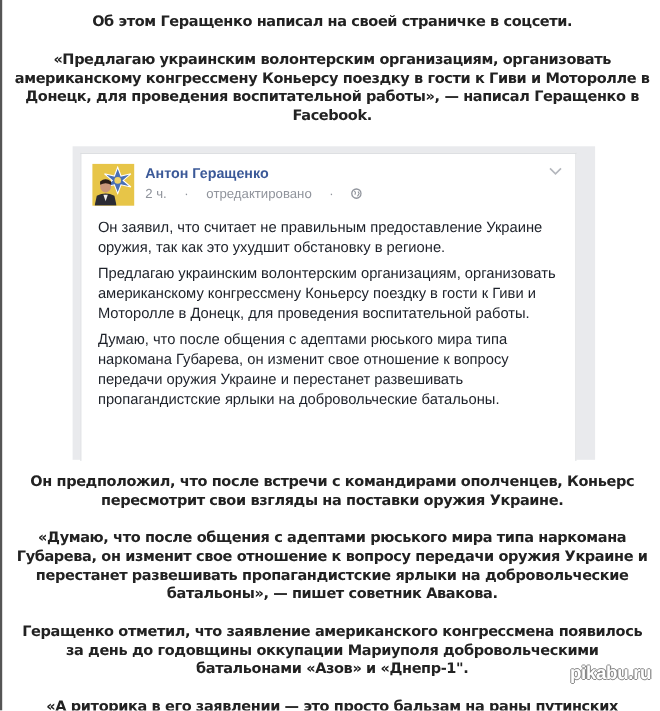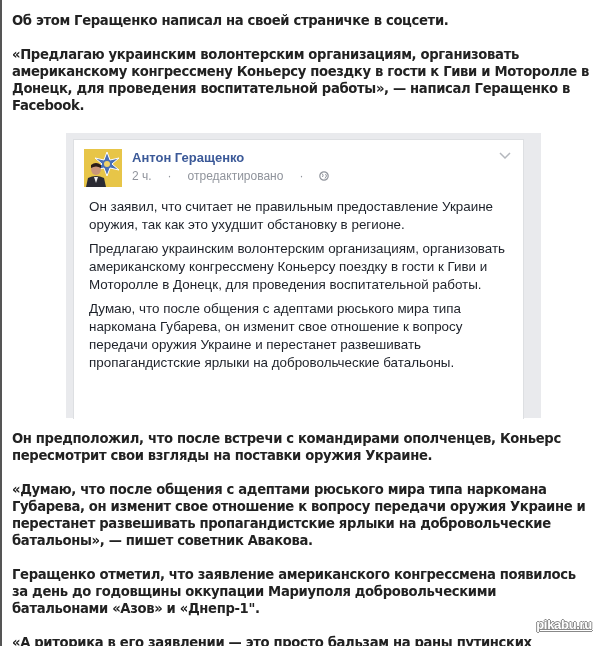--- a/index.html
+++ b/index.html
@@ -12,20 +12,21 @@
   .left-rule {
     position: absolute; left: 0; top: 0; width: 2px; height: 646px;
     background: #555;
   }
   .article {
     position: absolute; left: 12px; top: 12px; width: 580px;
     color: #222;
     font-size: 13.2px; line-height: 17px;
     letter-spacing: -0.35px;
     font-weight: 600;
+    text-align: center;
   }
   .article p { margin: 0 0 17px 0; }
   .fb-wrap {
     position: absolute; left: 66px; top: 133px; width: 475px; height: 285px;
     background: #e9eaed;
   }
   .fb-card {
     position: absolute; left: 7px; top: 6px; width: 449px; height: 279px;
     background: #fff;
     border: 1px solid #dddfe2;
@@ -59,26 +60,25 @@
     position: absolute; right: 12px; top: 12px; width: 12px; height: 8px;
   }
   .fb-body {
     position: absolute; left: 15px; top: 58px; width: 425px;
     color: #1d2129;
     font-family: "Liberation Sans", sans-serif;
     font-size: 13.4px; line-height: 18px;
   }
   .fb-body p { margin: 0 0 6px 0; }
   .watermark {
-    position: absolute; right: 8px; bottom: 14px;
-    color: #fff; font-size: 13px; font-weight: bold;
+    position: absolute; right: 8px; bottom: 24px;
+    color: #fff; font-size: 17px; font-weight: bold;
     font-family: "Liberation Sans", sans-serif;
     text-shadow: -1px 0 #888, 1px 0 #888, 0 -1px #888, 0 1px #888;
     letter-spacing: -0.3px;
-    text-decoration: underline;
   }
   .article.bottom { top: 430px; }
 </style>
 </head>
 <body>
 
 <div class="left-rule"></div>
 
 <div class="article">
   <p>Об этом Геращенко написал на своей страничке в соцсети.</p>

